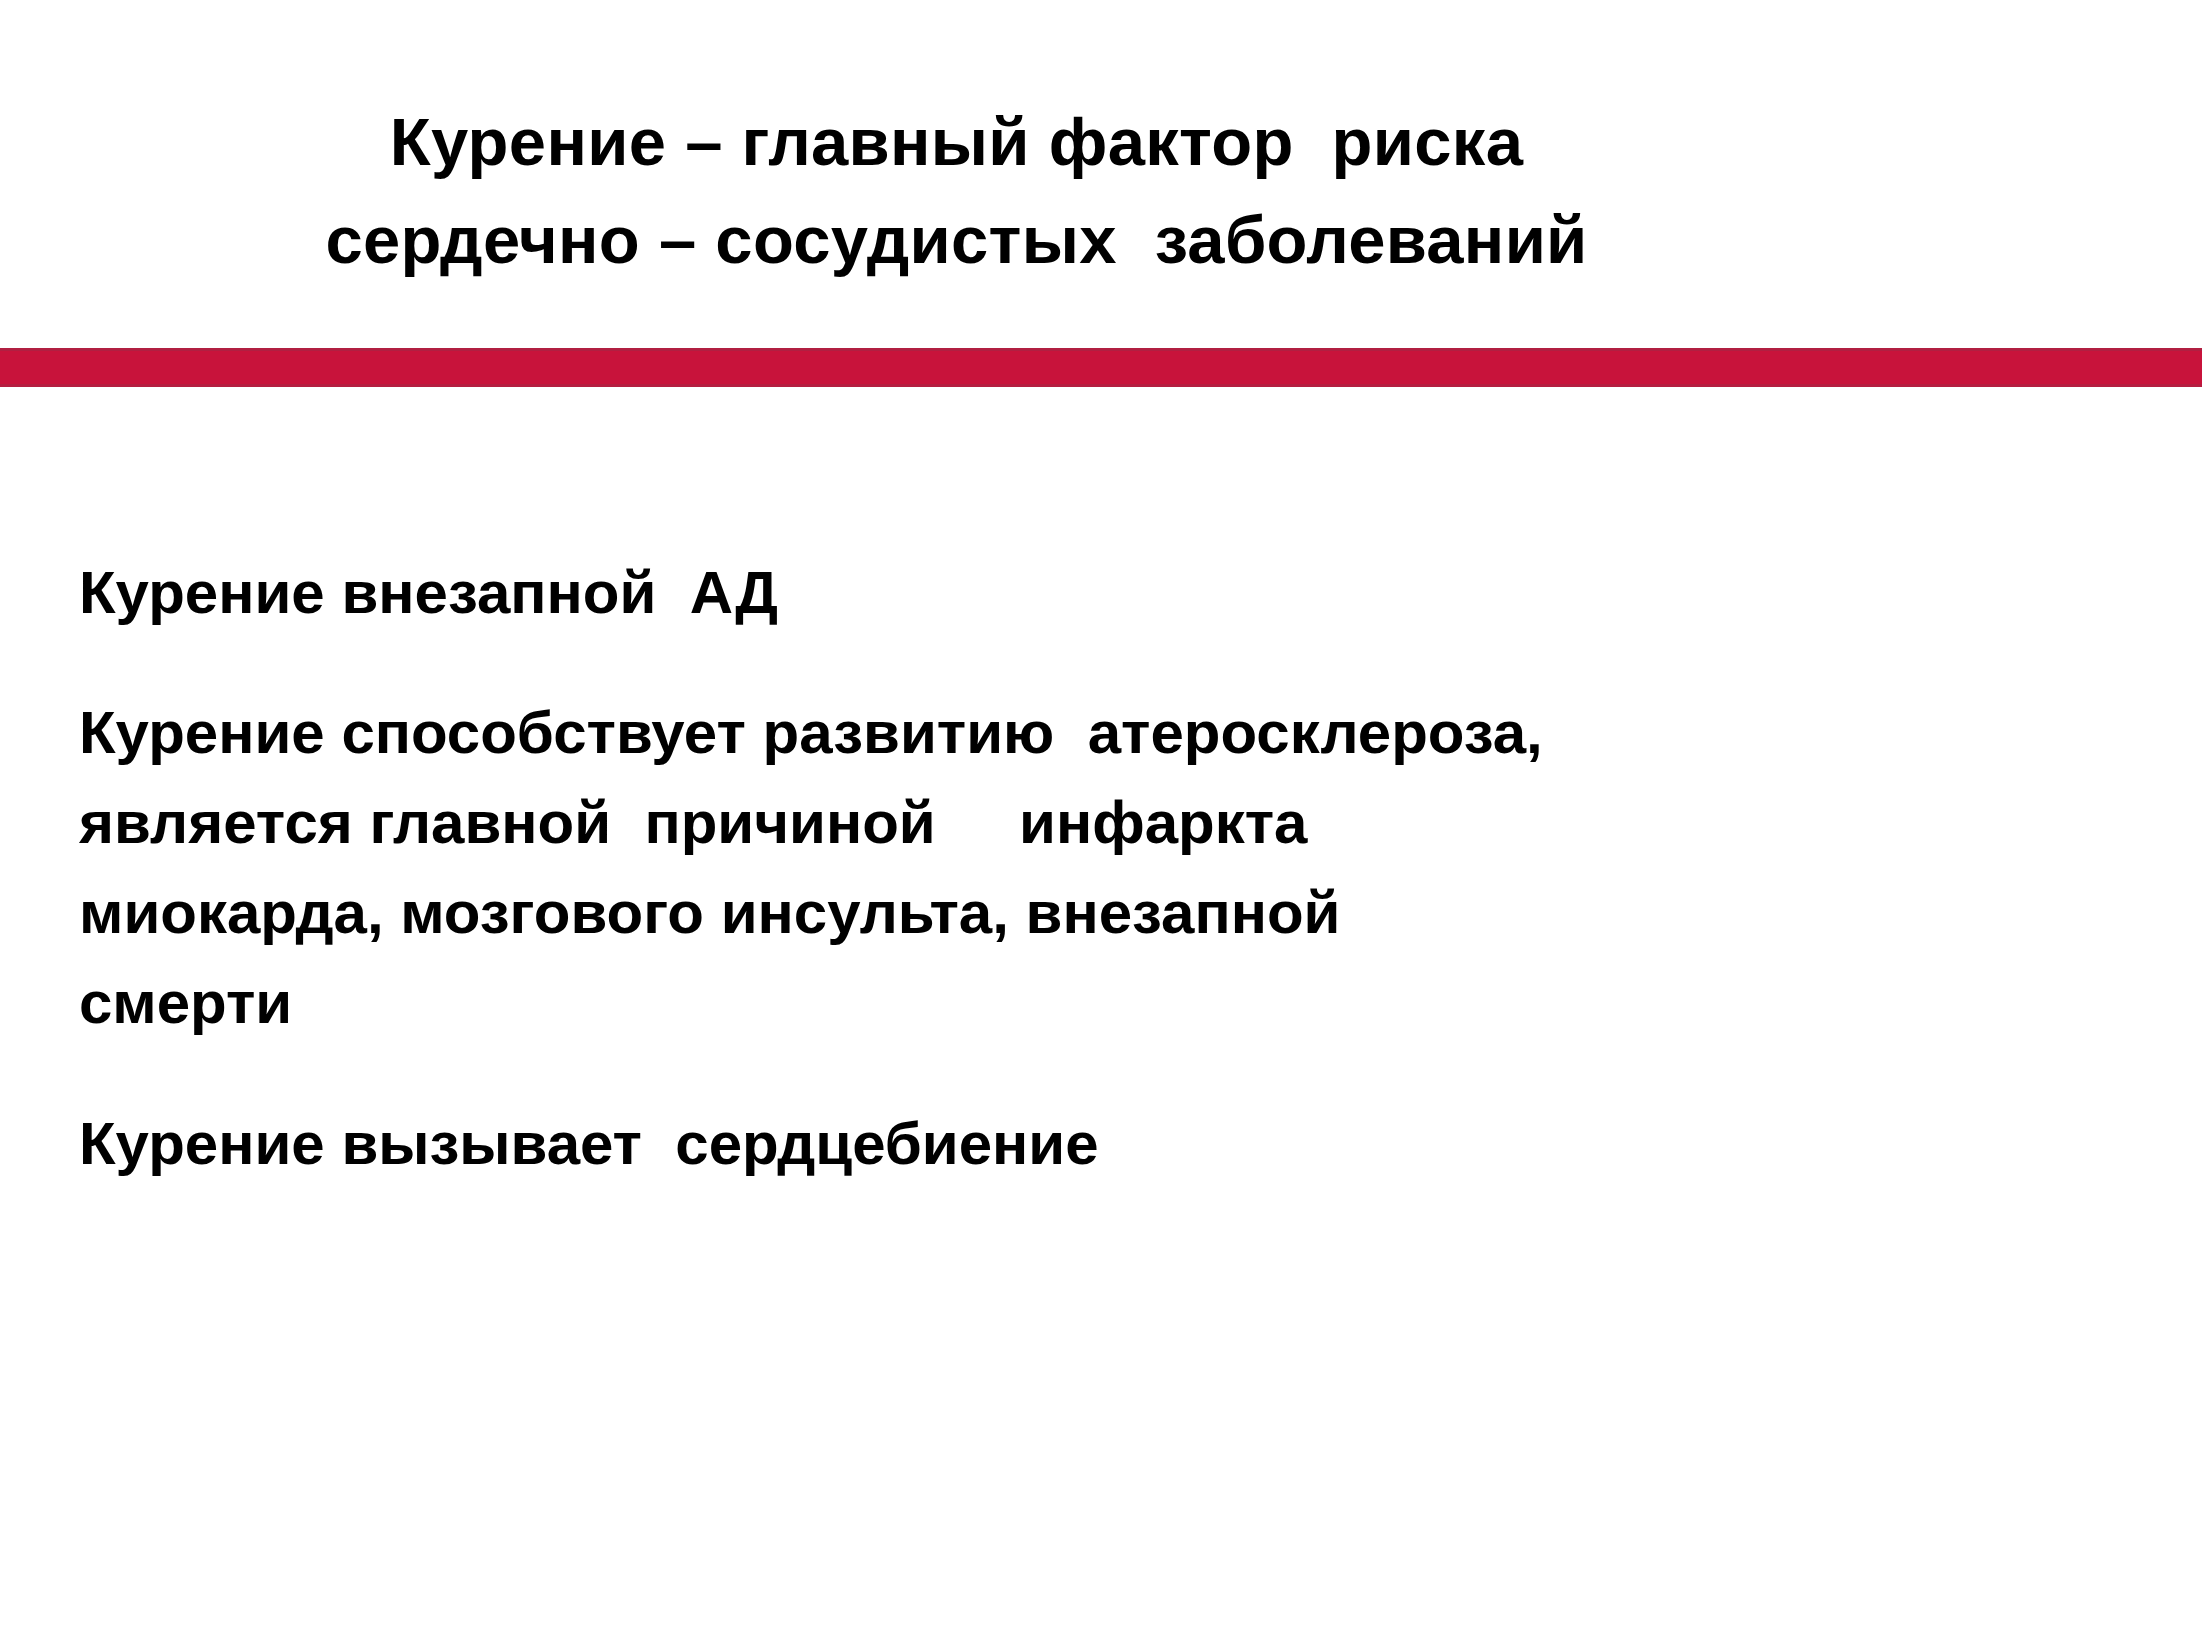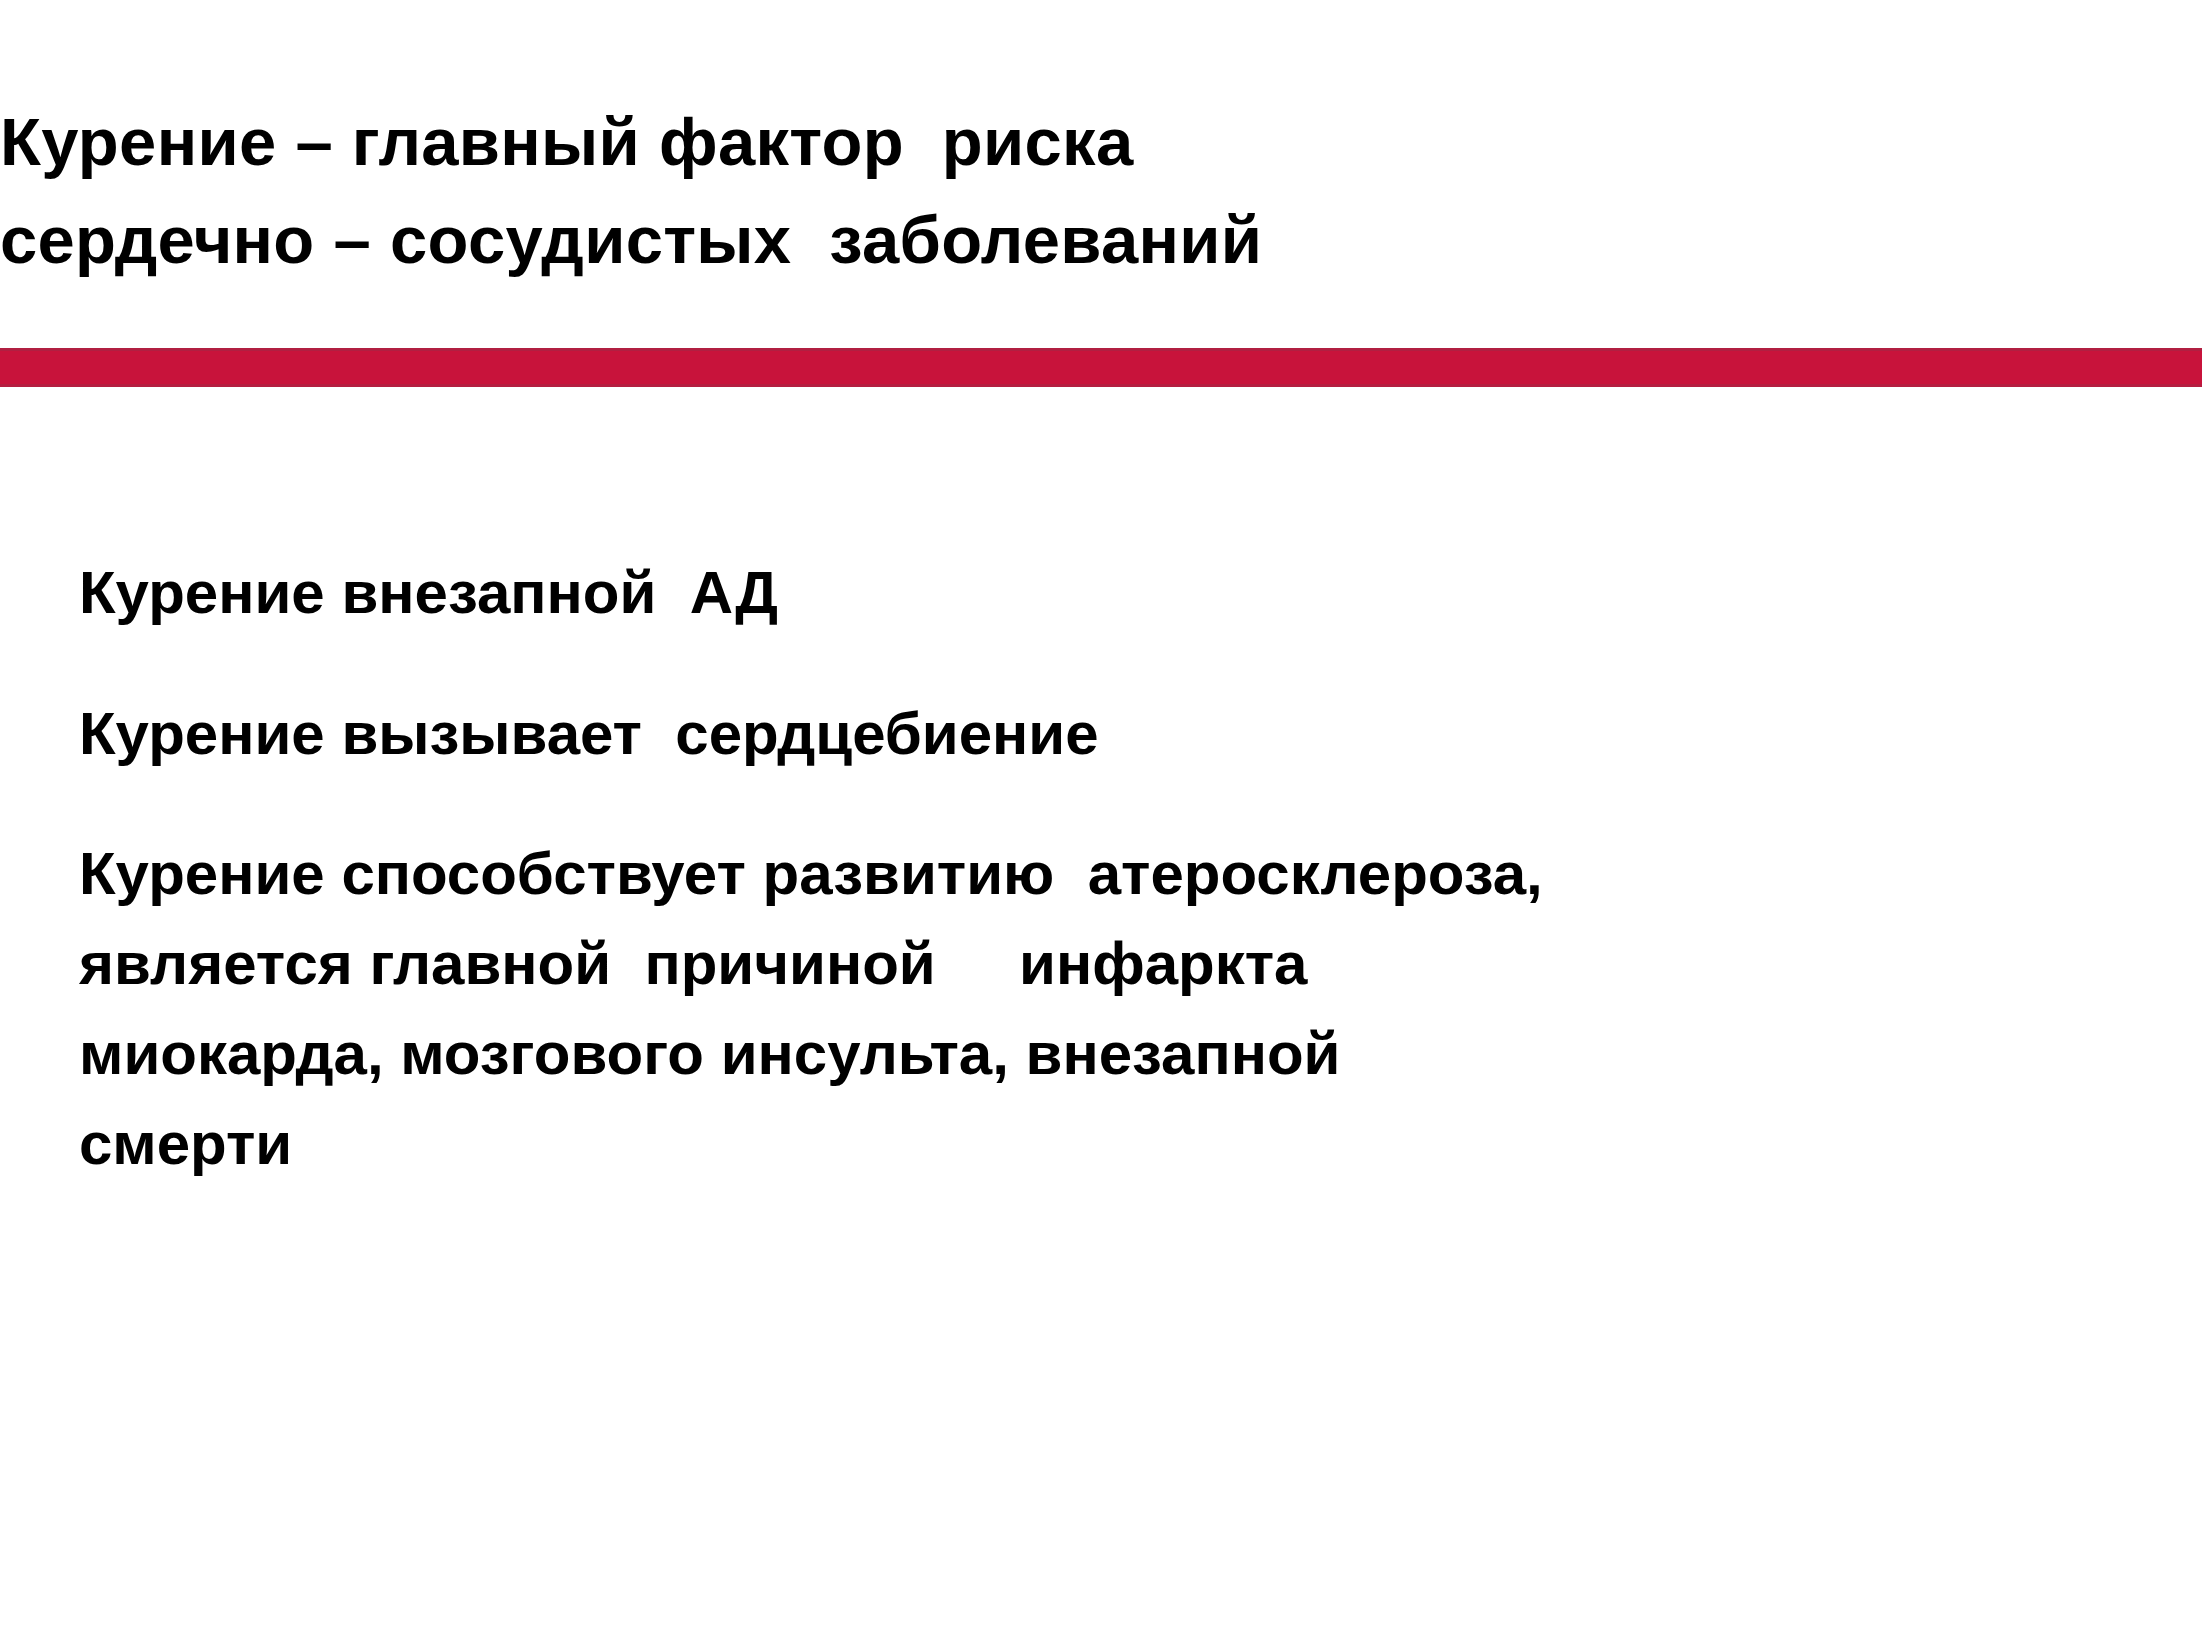--- a/index.html
+++ b/index.html
@@ -18,23 +18,24 @@
 
   .slide {
     position: absolute;
     inset: 0;
     background: #ffffff;
   }
 
   
   .title-block {
     position: absolute;
-    left: 0px;
+    left: 16px;
     top: 93px;
     width: 1881px;         
+    text-align: center;
   }
   .title-line {
     font-size: 67px;
     font-weight: bold;
     line-height: 1.46;
     color: #000000;
     letter-spacing: 0.3px;
     white-space: pre;
   }
 
@@ -97,18 +98,18 @@
 
   <div class="title-block">
     <div class="title-line">Курение – главный фактор  риска</div>
     <div class="title-line">сердечно – сосудистых  заболеваний</div>
   </div>
 
   <div class="divider-bar"></div>
 
   <div class="body-block">
     <p class="body-para">Курение внезапной  АД</p>
+    <p class="body-para multiline"><span>Курение способствует развитию  атеросклероза,</span><br><span>является главной  причиной     инфаркта</span><br><span>миокарда, мозгового инсульта, внезапной</span><br><span>смерти</span></p>
     <p class="body-para">Курение вызывает  сердцебиение</p>
-    <p class="body-para multiline"><span>Курение способствует развитию  атеросклероза,</span><br><span>является главной  причиной     инфаркта</span><br><span>миокарда, мозгового инсульта, внезапной</span><br><span>смерти</span></p>
   </div>
 
 </div>
 
 
 </body></html>

